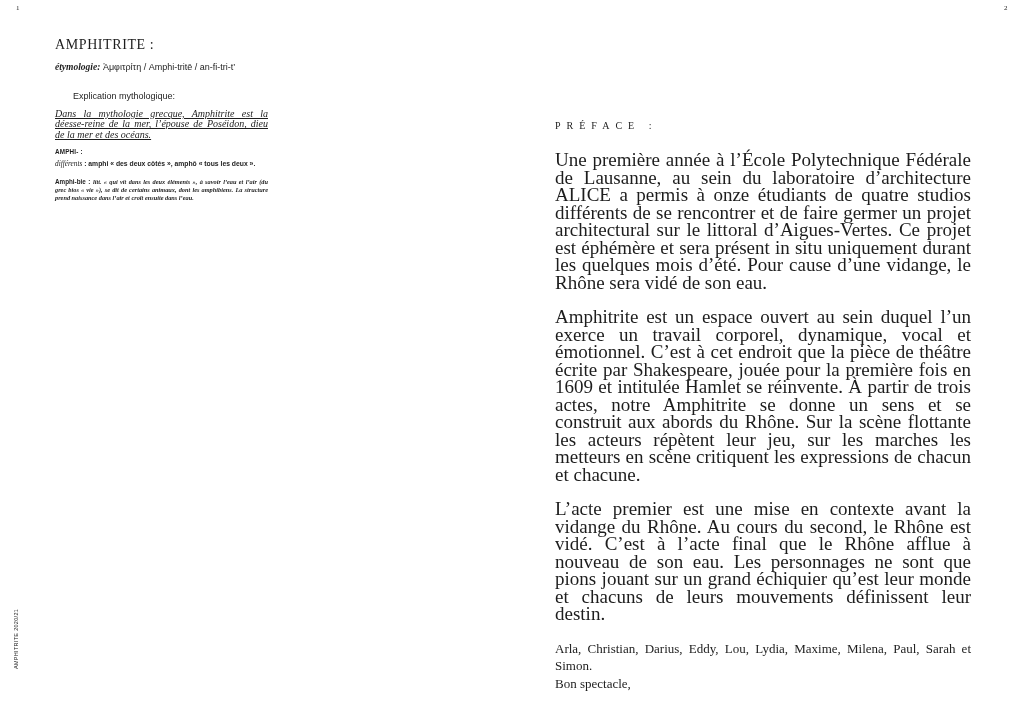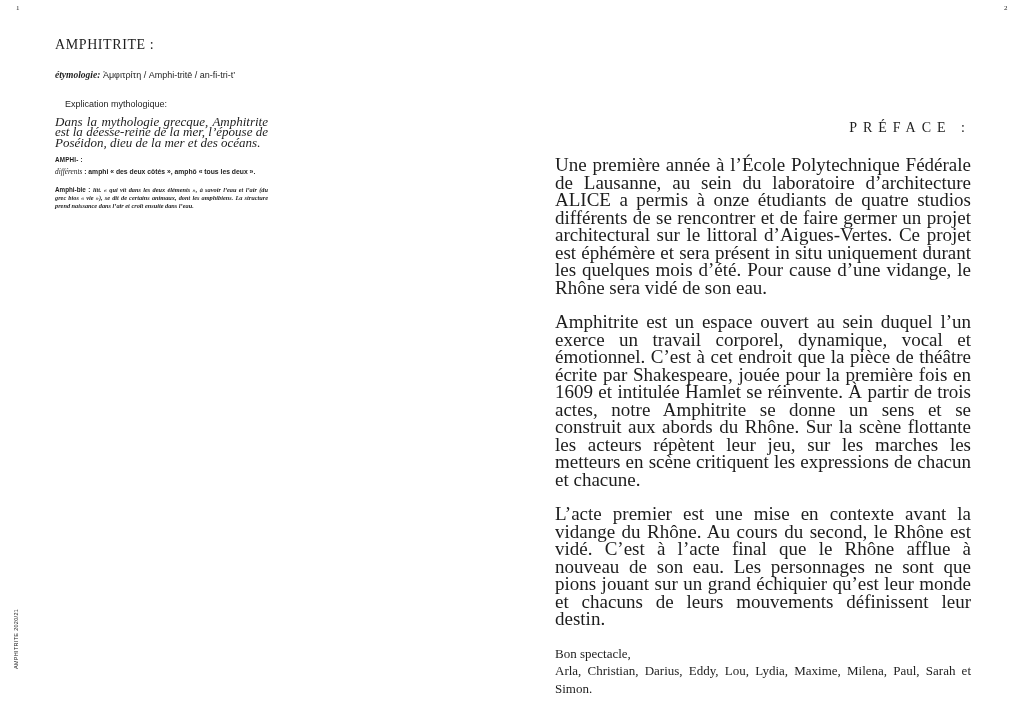--- a/index.html
+++ b/index.html
@@ -29,47 +29,48 @@
   .left-content {
     position: absolute;
     left: 55px;
     top: 37px;
     width: 213px;
   }
   .amph-title {
     font-size: 14px;
     font-weight: normal;
     letter-spacing: 0.6px;
-    margin: 0 0 17px 0;
+    margin: 0 0 9px 0;
   }
   .etym-line {
     font-size: 9.5px;
     margin: 0 0 19px 0;
     white-space: nowrap;
   }
   .etym-label {
     font-style: italic;
     font-weight: bold;
     font-family: "Liberation Serif", serif;
   }
   .etym-value {
     font-family: "Liberation Sans", sans-serif;
     font-size: 9px;
   }
   .expl-heading {
     font-family: "Liberation Sans", sans-serif;
     font-size: 9px;
-    margin: 0 0 8px 10px;
+    margin: 0 0 8px 18px;
   }
   .myth-text {
     font-style: italic;
-    font-size: 13px;
+    font-size: 10px;
     line-height: 10.3px;
     margin: 0 0 8px 0;
     text-align: justify;
+    text-decoration: underline;
   }
   .amphi-heading {
     font-family: "Liberation Sans", sans-serif;
     font-weight: bold;
     font-size: 6.3px;
     letter-spacing: 0.2px;
     margin: 0 0 4px 0;
   }
   .amphi-etym {
     font-size: 7.3px;
@@ -114,24 +115,24 @@
   }
 
   
   .right-content {
     position: absolute;
     left: 555px;
     top: 120px;
     width: 416px;
   }
   .preface-title {
-    font-size: 14px;
+    font-size: 10px;
     font-weight: normal;
     letter-spacing: 6px;
-    text-align: right;
+    text-align: left;
     margin: 0 0 20px 0;
   }
   .body-par {
     font-size: 19px;
     line-height: 17.5px;
     text-align: justify;
     margin: 0 0 17px 0;
   }
   .closing {
     font-size: 13px;
@@ -170,18 +171,18 @@
   <div class="right-content">
     <h2 class="preface-title">PRÉFACE :</h2>
 
     <p class="body-par">Une première année à l’École Polytechnique Fédérale de Lausanne, au sein du laboratoire d’architecture ALICE a permis à onze étudiants de quatre studios différents de se rencontrer et de faire germer un projet architectural sur le littoral d’Aigues-Vertes. Ce projet est éphémère et sera présent in situ uniquement durant les quelques mois d’été. Pour cause d’une vidange, le Rhône sera vidé de son eau.</p>
 
     <p class="body-par">Amphitrite est un espace ouvert au sein duquel l’un exerce un travail corporel, dynamique, vocal et émotionnel. C’est à cet endroit que la pièce de théâtre écrite par Shakespeare, jouée pour la première fois en 1609 et intitulée Hamlet se réinvente. À partir de trois actes, notre Amphitrite se donne un sens et se construit aux abords du Rhône. Sur la scène flottante les acteurs répètent leur jeu, sur les marches les metteurs en scène critiquent les expressions de chacun et chacune.</p>
 
     <p class="body-par">L’acte premier est une mise en contexte avant la vidange du Rhône. Au cours du second, le Rhône est vidé. C’est à l’acte final que le Rhône afflue à nouveau de son eau. Les personnages ne sont que pions jouant sur un grand échiquier qu’est leur monde et chacuns de leurs mouvements définissent leur destin.</p>
 
     <div class="closing">
+      <div>Arla, Christian, Darius, Eddy, Lou, Lydia, Maxime, Milena, Paul, Sarah et Simon.</div>
       <div>Bon spectacle,</div>
-      <div>Arla, Christian, Darius, Eddy, Lou, Lydia, Maxime, Milena, Paul, Sarah et Simon.</div>
     </div>
   </div>
 
 </div>
 
 </body></html>

